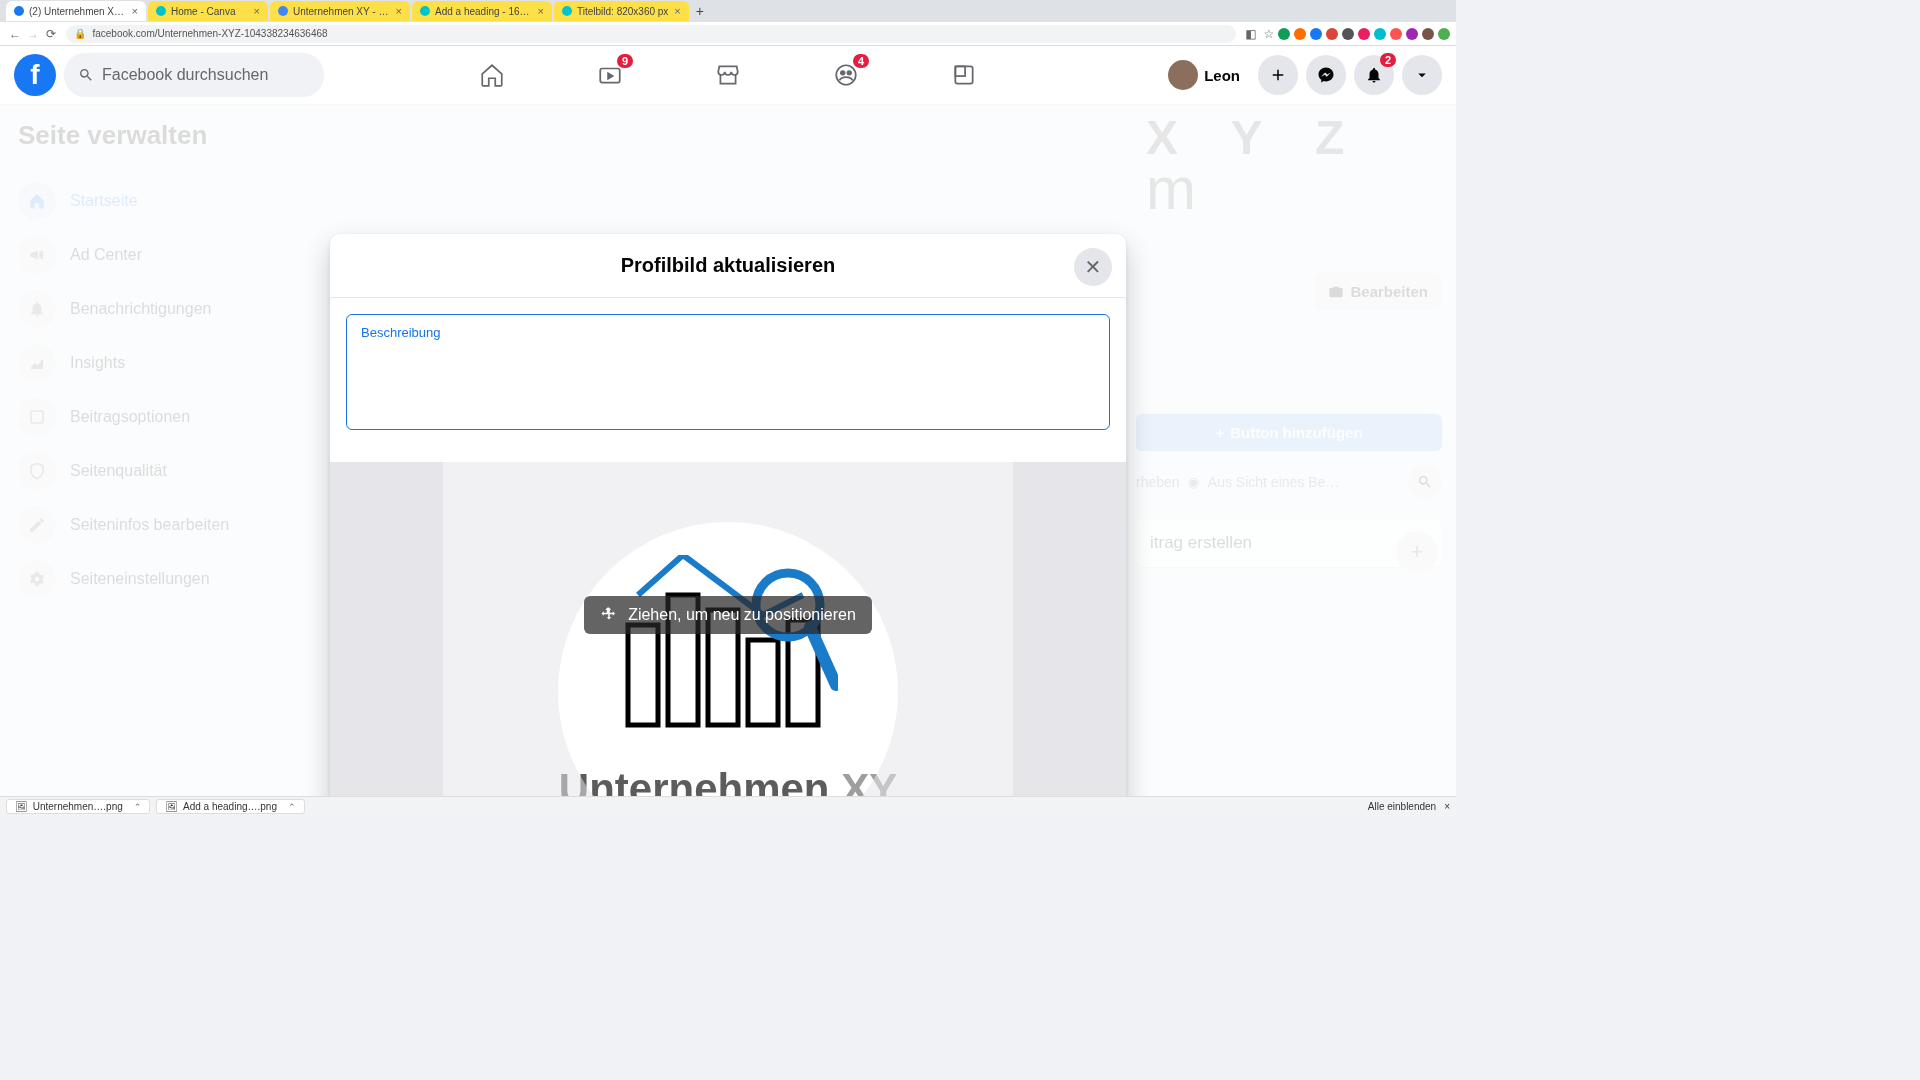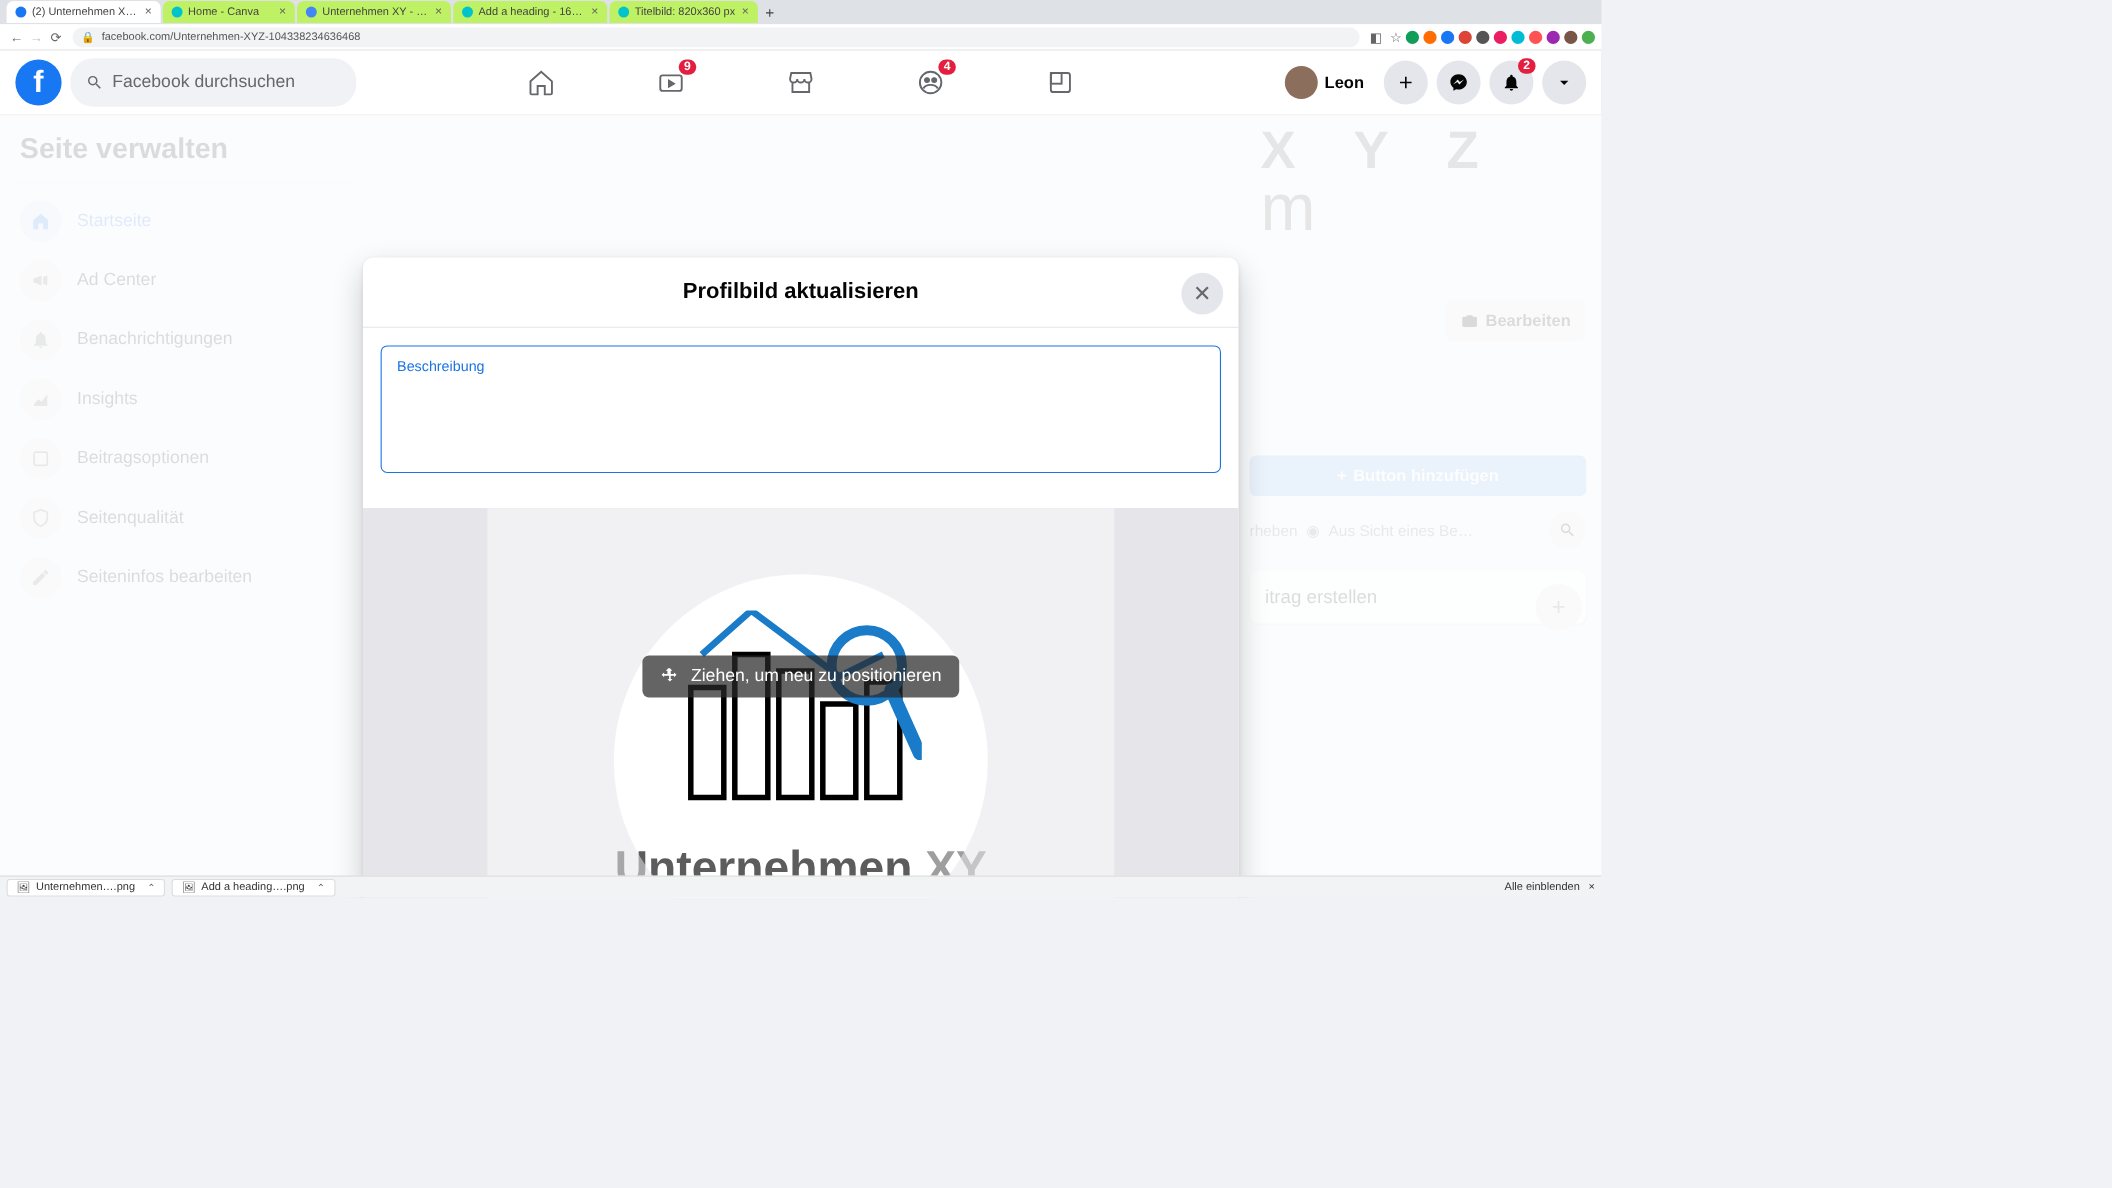--- a/index.html
+++ b/index.html
@@ -1,21 +1,21 @@
 <!DOCTYPE html>
 <html><head>
 <meta charset="utf-8">
 <style>
   * { box-sizing: border-box; margin: 0; padding: 0; font-family: Helvetica, Arial, sans-serif; }
   body { width: 1456px; height: 816px; overflow: hidden; background: #f0f2f5; position: relative; }
 
   
   .browser-tabs { height: 22px; background: #dee1e6; display: flex; align-items: center; padding-left: 6px; }
   .tab { height: 20px; background: #fff; border-radius: 6px 6px 0 0; display: flex; align-items: center; padding: 0 8px; font-size: 10px; color: #444; margin-right: 2px; min-width: 120px; max-width: 140px; position: relative; }
-  .tab.inactive { background: #bef264; }
+  .tab.inactive { background: #fde047; }
   .tab .tab-fav { width: 10px; height: 10px; border-radius: 50%; margin-right: 5px; flex-shrink:0;}
   .tab .tab-title { white-space: nowrap; overflow: hidden; text-overflow: ellipsis; flex:1;}
   .tab .tab-close { margin-left: 6px; color:#666; font-size:11px; }
   .newtab { width: 18px; height: 18px; display:flex;align-items:center;justify-content:center;color:#444;font-size:14px;}
 
   .addr-bar { height: 24px; background: #fff; border-bottom: 1px solid #ddd; display:flex; align-items:center; padding: 0 6px; }
   .addr-btn { width:18px; text-align:center; color:#666; font-size:12px; }
   .url-box { flex:1; margin: 0 6px; height: 18px; background:#f1f3f4; border-radius:9px; display:flex;align-items:center; padding:0 8px; font-size:10px; color:#555;}
   .ext-icons { display:flex; gap:4px; }
   .ext-dot { width:12px;height:12px;border-radius:50%; }
@@ -276,20 +276,28 @@
           <div class="side-label">Seitenqualität</div>
         </div>
         <div class="side-item">
           <div class="side-icon">
             <svg viewBox="0 0 24 24">
               <path d="M3 17.25V21h3.75L17.81 9.94l-3.75-3.75L3 17.25zM20.71 7.04a1 1 0 000-1.41l-2.34-2.34a1 1 0 00-1.41 0l-1.83 1.83 3.75 3.75 1.83-1.83z"></path>
             </svg>
           </div>
           <div class="side-label">Seiteninfos bearbeiten</div>
         </div>
+        <div class="side-item">
+          <div class="side-icon">
+            <svg viewBox="0 0 24 24">
+              <path d="M19.14 12.94a7.49 7.49 0 000-1.88l2.03-1.58-2-3.46-2.39.96a7.6 7.6 0 00-1.63-.94L14.5 3h-5l-.65 2.54c-.58.24-1.12.55-1.63.94l-2.39-.96-2 3.46 2.03 1.58a7.49 7.49 0 000 1.88L2.83 14.5l2 3.46 2.39-.96c.5.39 1.05.7 1.63.94L9.5 21h5l.65-2.54c.58-.24 1.12-.55 1.63-.94l2.39.96 2-3.46-2.03-1.58zM12 15a3 3 0 110-6 3 3 0 010 6z"></path>
+            </svg>
+          </div>
+          <div class="side-label">Seiteneinstellungen</div>
+        </div>
       </div>
   </div>
 
   <div class="right-peek dim">
     <div class="xyz">X Y Z</div>
     <div class="mchar">m</div>
     <div class="edit-btn">
       <svg width="16" height="16" viewBox="0 0 24 24">
           <path d="M12 15a3 3 0 100-6 3 3 0 000 6zm8-9h-3l-2-2H9L7 6H4a2 2 0 00-2 2v10a2 2 0 002 2h16a2 2 0 002-2V8a2 2 0 00-2-2z"></path>
         </svg>

